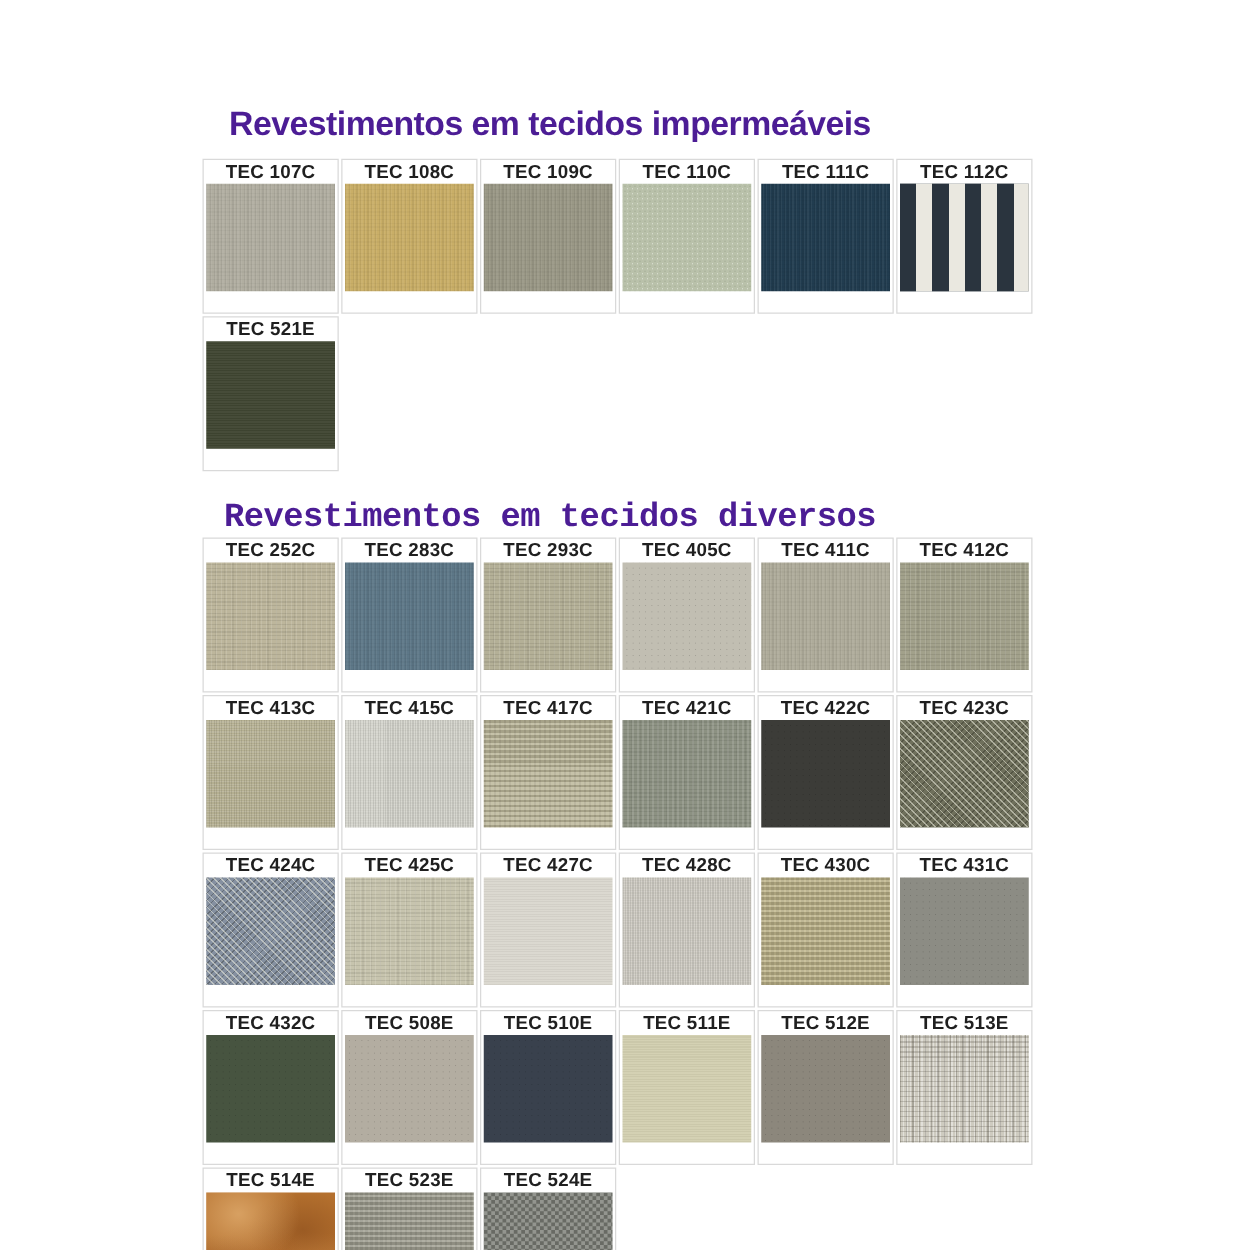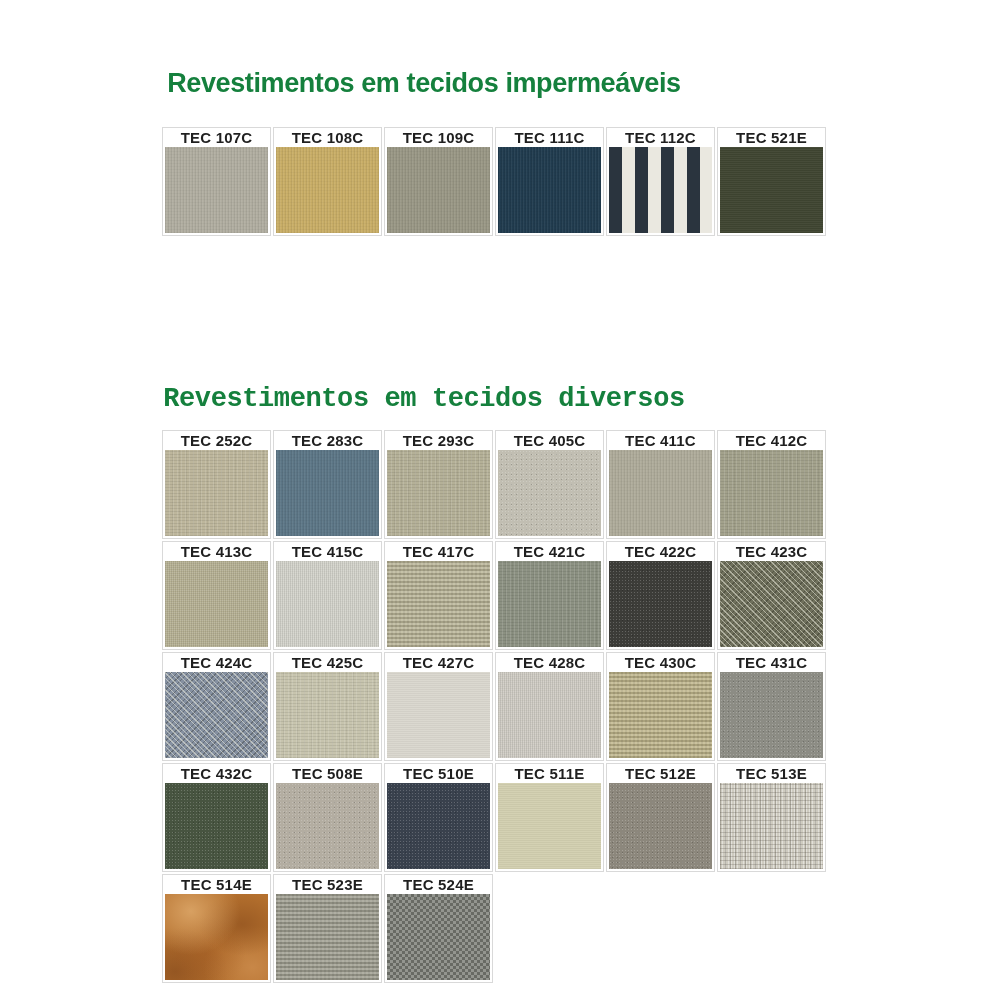--- a/index.html
+++ b/index.html
@@ -1,33 +1,33 @@
 <!DOCTYPE html>
 <html><head>
 <meta charset="utf-8">
 <style>
   html,body{margin:0;padding:0;}
   body{
     width:1000px;height:1000px;background:#ffffff;position:relative;
     font-family:"Liberation Sans",sans-serif;overflow:hidden;
   }
   .title{
-    position:absolute;left:0;width:848px;margin:0;text-align:center;
-    font-size:27px;font-weight:bold;color:#15803d;letter-spacing:-0.4px;
+    position:absolute;left:0;width:848px;margin:16px;text-align:center;
+    font-size:27px;font-weight:bold;color:#4c1d95;letter-spacing:-0.4px;
   }
   #s1-title{top:68px;}
   #s2-title{top:384px;font-family:Liberation Mono, monospace;}
   .grid{
     position:absolute;left:162px;display:grid;
     grid-template-columns:repeat(6,109px);gap:2px;
   }
   #s1-grid{top:127px;}
   #s2-grid{top:430px;}
   .cell{
-    box-sizing:border-box;width:109px;height:109px;
+    box-sizing:border-box;width:109px;height:124px;
     border:1px solid #d9d9d9;background:#ffffff;
   }
   .code{
     height:19px;line-height:20px;text-align:center;
     font-size:15px;font-weight:bold;color:#1f1f1f;
     letter-spacing:.2px;white-space:nowrap;
   }
   .fabric{
     height:86px;margin:0 2px 2px 2px;background-color:var(--c);
   }
@@ -112,20 +112,24 @@
       </div>
       <div class="cell">
         <div class="code">TEC 108C</div>
         <div class="fabric t-grain" style="--c: #c9ae67;"></div>
       </div>
       <div class="cell">
         <div class="code">TEC 109C</div>
         <div class="fabric t-grain" style="--c: #9a9886;"></div>
       </div>
       <div class="cell">
+        <div class="code">TEC 110C</div>
+        <div class="fabric t-dots" style="--c: #b9c1aa;"></div>
+      </div>
+      <div class="cell">
         <div class="code">TEC 111C</div>
         <div class="fabric t-grain" style="--c: #213c4f;"></div>
       </div>
       <div class="cell">
         <div class="code">TEC 112C</div>
         <div class="fabric t-stripes" style="--c: #2a343e; --c2: #eae8e0;"></div>
       </div>
       <div class="cell">
         <div class="code">TEC 521E</div>
         <div class="fabric t-plain" style="--c: #3f4531;"></div>

